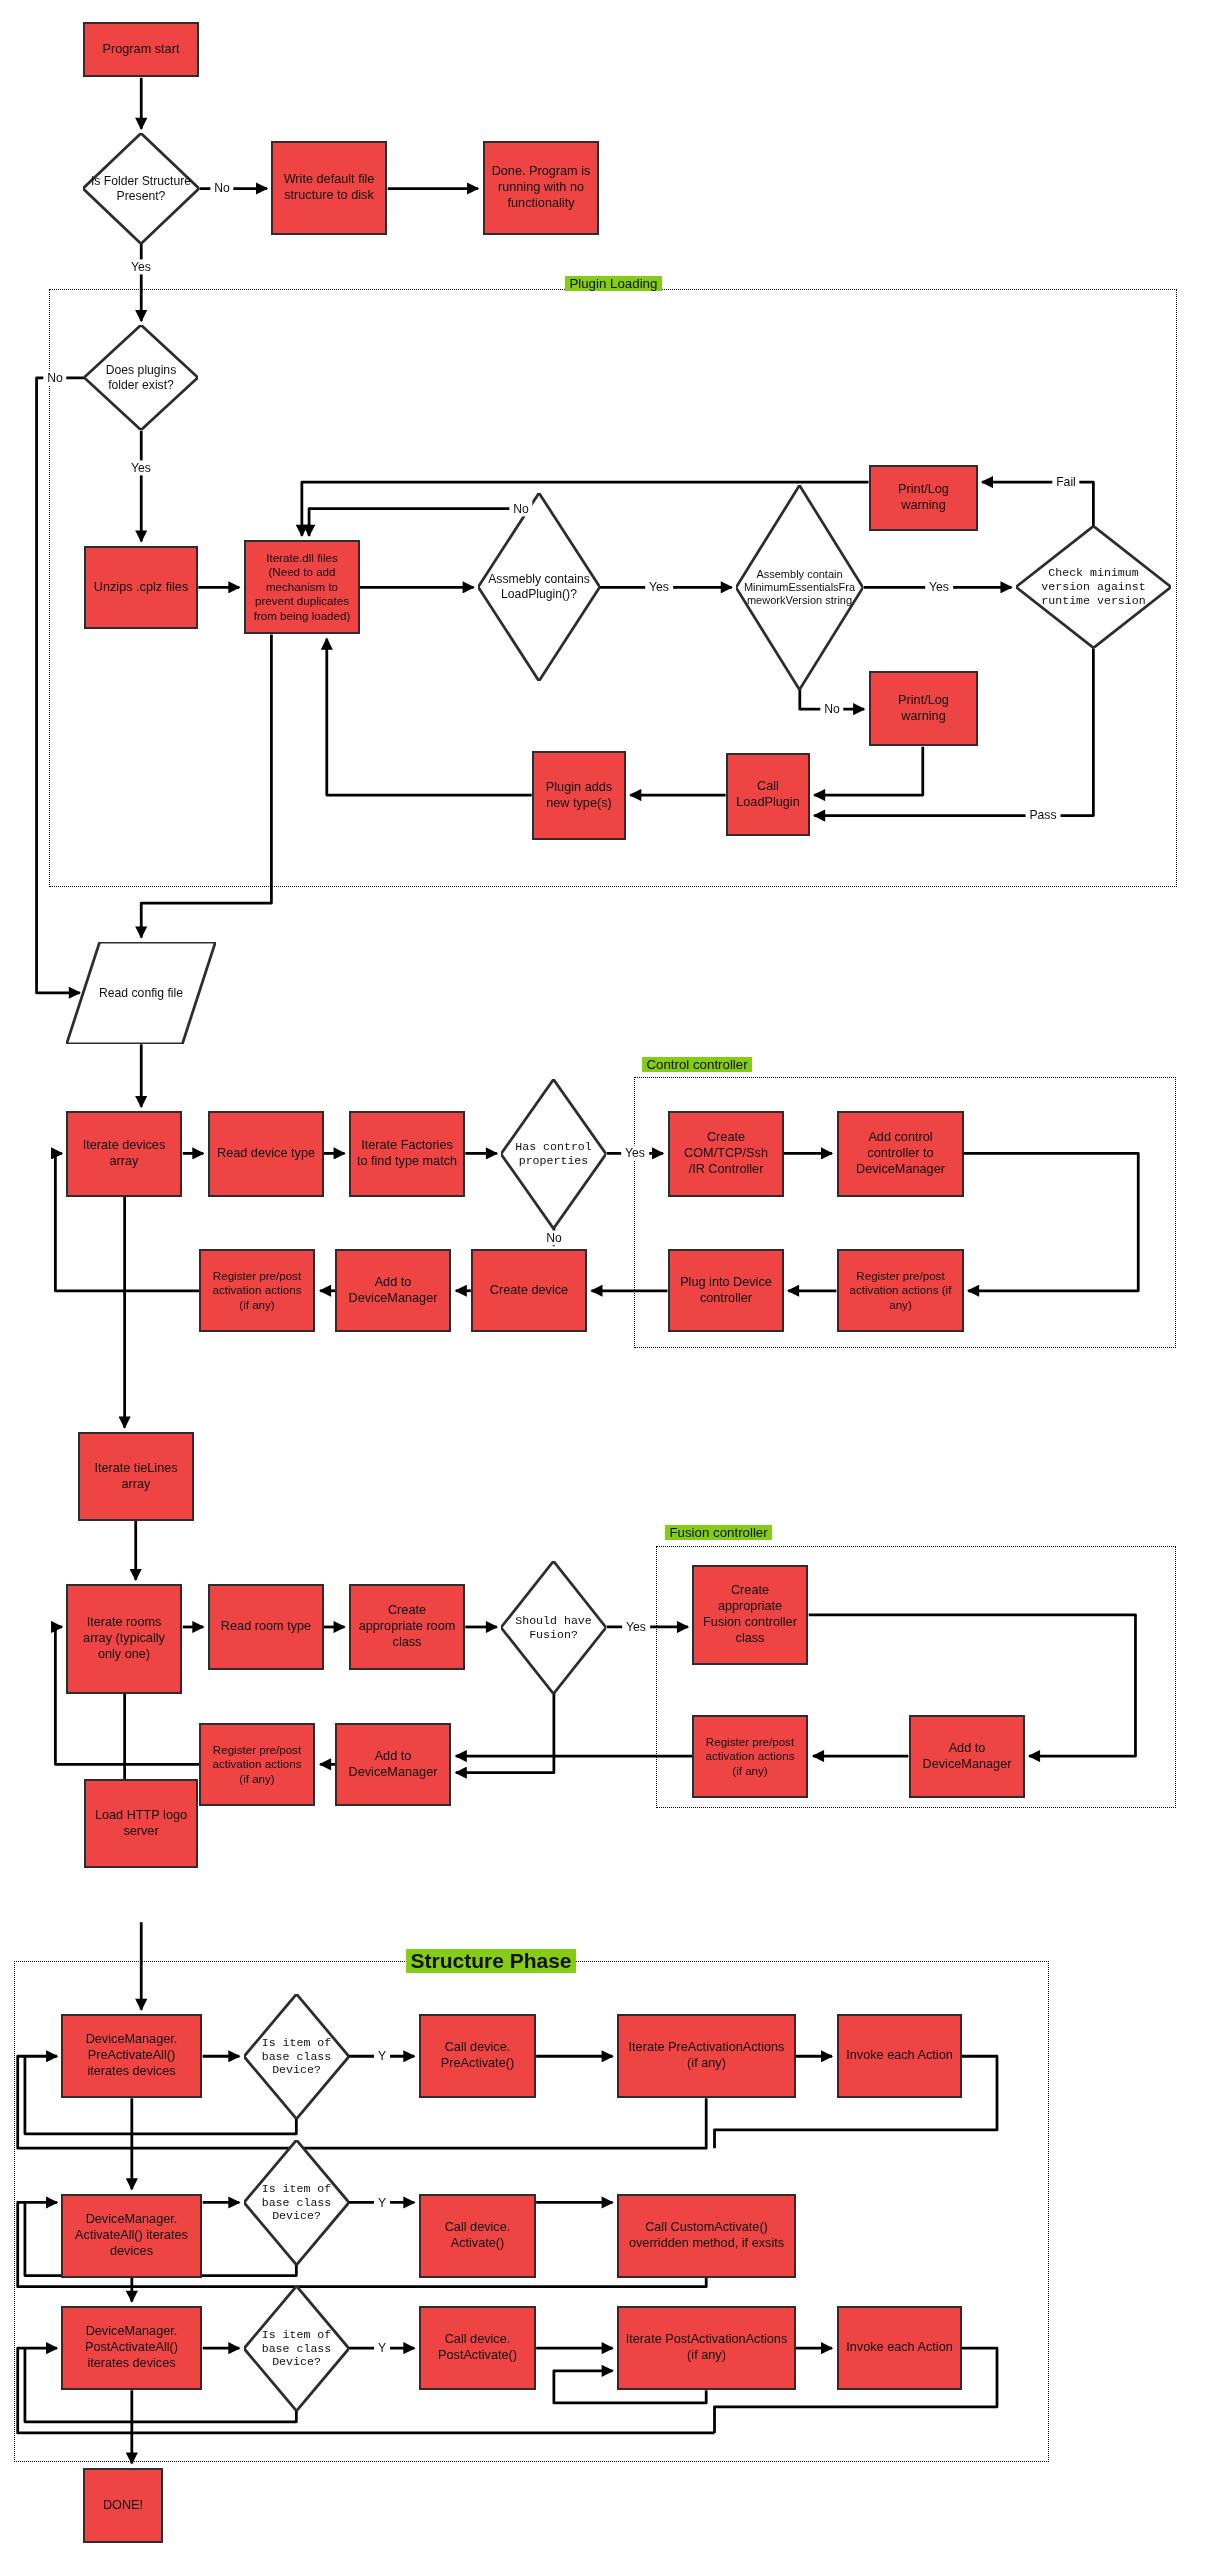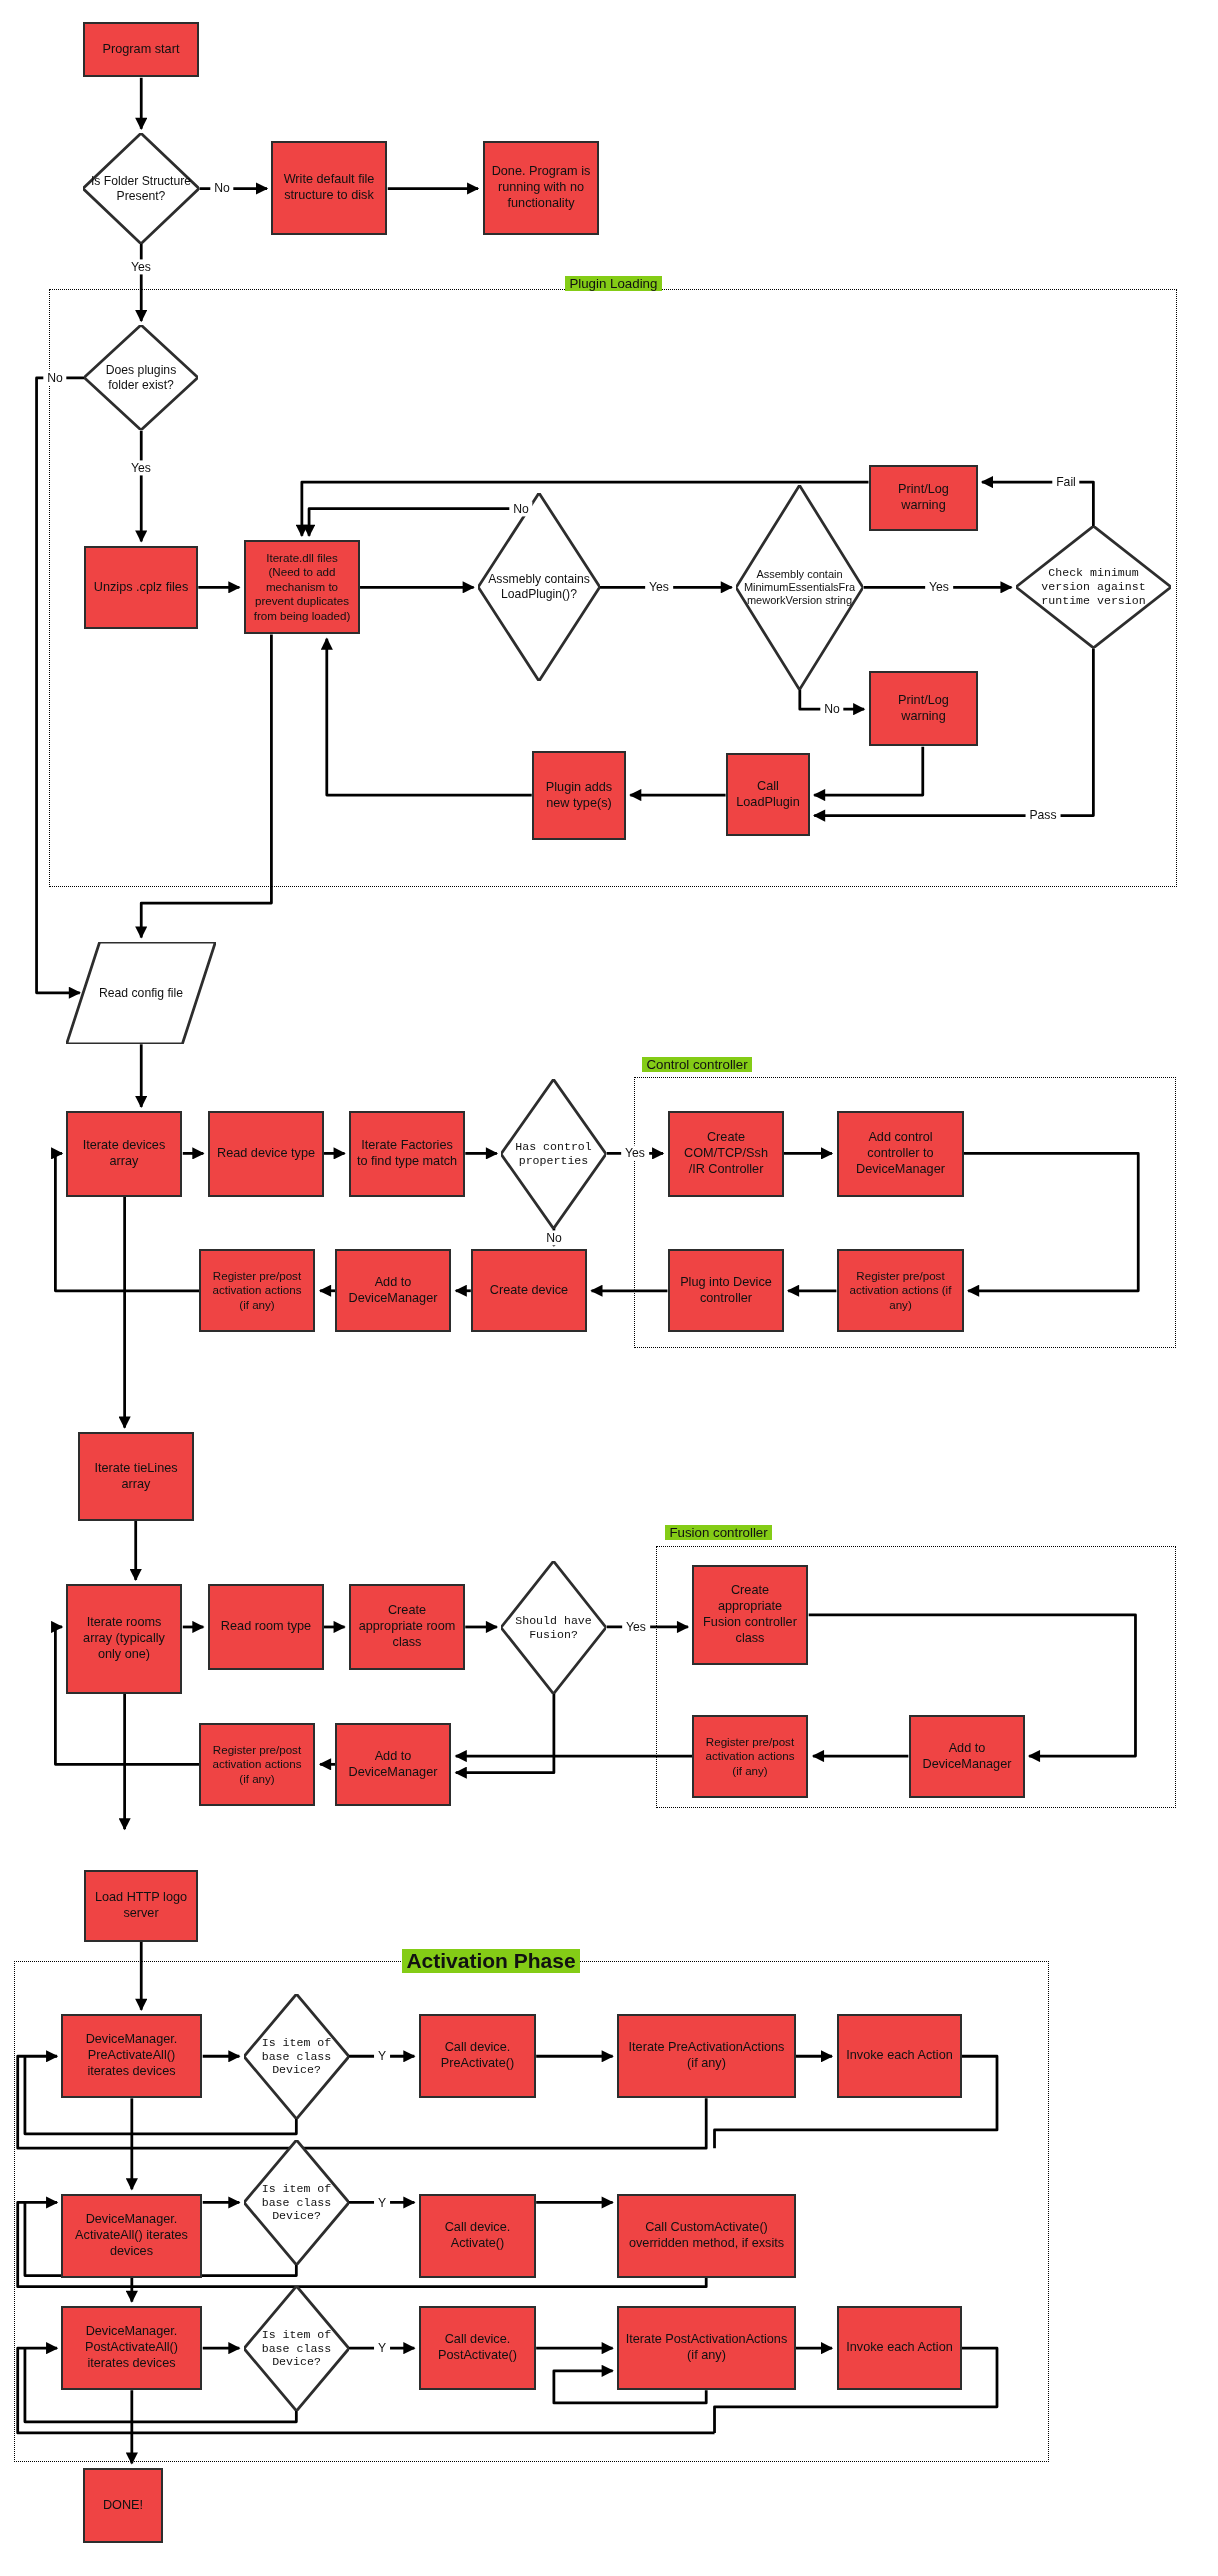--- a/index.html
+++ b/index.html
@@ -107,21 +107,21 @@
       <path d="M1290,4392 L32,4392 L32,4239 L103,4239" marker-end="url(#arr)"></path>
       <path d="M535,4352 L535,4372 L45,4372 L45,4239"></path>
       <path d="M1275,4315 L1275,4338 L1000,4338 L1000,4280 L1106,4280" marker-end="url(#arr)"></path>
       <path d="M238,4315 L238,4447" marker-end="url(#arr)"></path>
     </g>
   </svg>
 
   <div class="gtitle" style="left:565px;top:276px">Plugin Loading</div>
   <div class="gtitle" style="left:642px;top:1057px">Control controller</div>
   <div class="gtitle" style="left:665px;top:1525px">Fusion controller</div>
-  <div class="gtitle big" style="left:491px;top:1961px">Activation Phase</div>
+  <div class="gtitle big" style="left:491px;top:1961px">Structure Phase</div>
 
   <div class="box" style="left:83px;top:22px;width:116px;height:55px">
       <span>Program start</span>
     </div>
   <div class="box" style="left:271px;top:141px;width:116px;height:94px">
       <span>Write default file structure to disk</span>
     </div>
   <div class="box" style="left:483px;top:141px;width:116px;height:94px">
       <span>Done.  Program is running with no functionality</span>
     </div>
@@ -193,21 +193,21 @@
     </div>
   <div class="box" style="left:692px;top:1715px;width:116px;height:83px;font-size:11.6px">
       <span>Register pre/post activation actions (if any)</span>
     </div>
   <div class="box" style="left:335px;top:1723px;width:116px;height:83px">
       <span>Add to DeviceManager</span>
     </div>
   <div class="box" style="left:199px;top:1723px;width:116px;height:83px;font-size:11.6px">
       <span>Register pre/post activation actions (if any)</span>
     </div>
-  <div class="box" style="left:84px;top:1870px;width:114px;height:72px">
+  <div class="box" style="left:84px;top:1779px;width:114px;height:89px">
       <span>Load HTTP logo server</span>
     </div>
   <div class="box" style="left:61px;top:2014px;width:141px;height:84px">
       <span>DeviceManager. PreActivateAll() iterates devices</span>
     </div>
   <div class="box" style="left:419px;top:2014px;width:117px;height:84px">
       <span>Call device. PreActivate()</span>
     </div>
   <div class="box" style="left:617px;top:2014px;width:179px;height:84px">
       <span>Iterate PreActivationActions (if any)</span>

